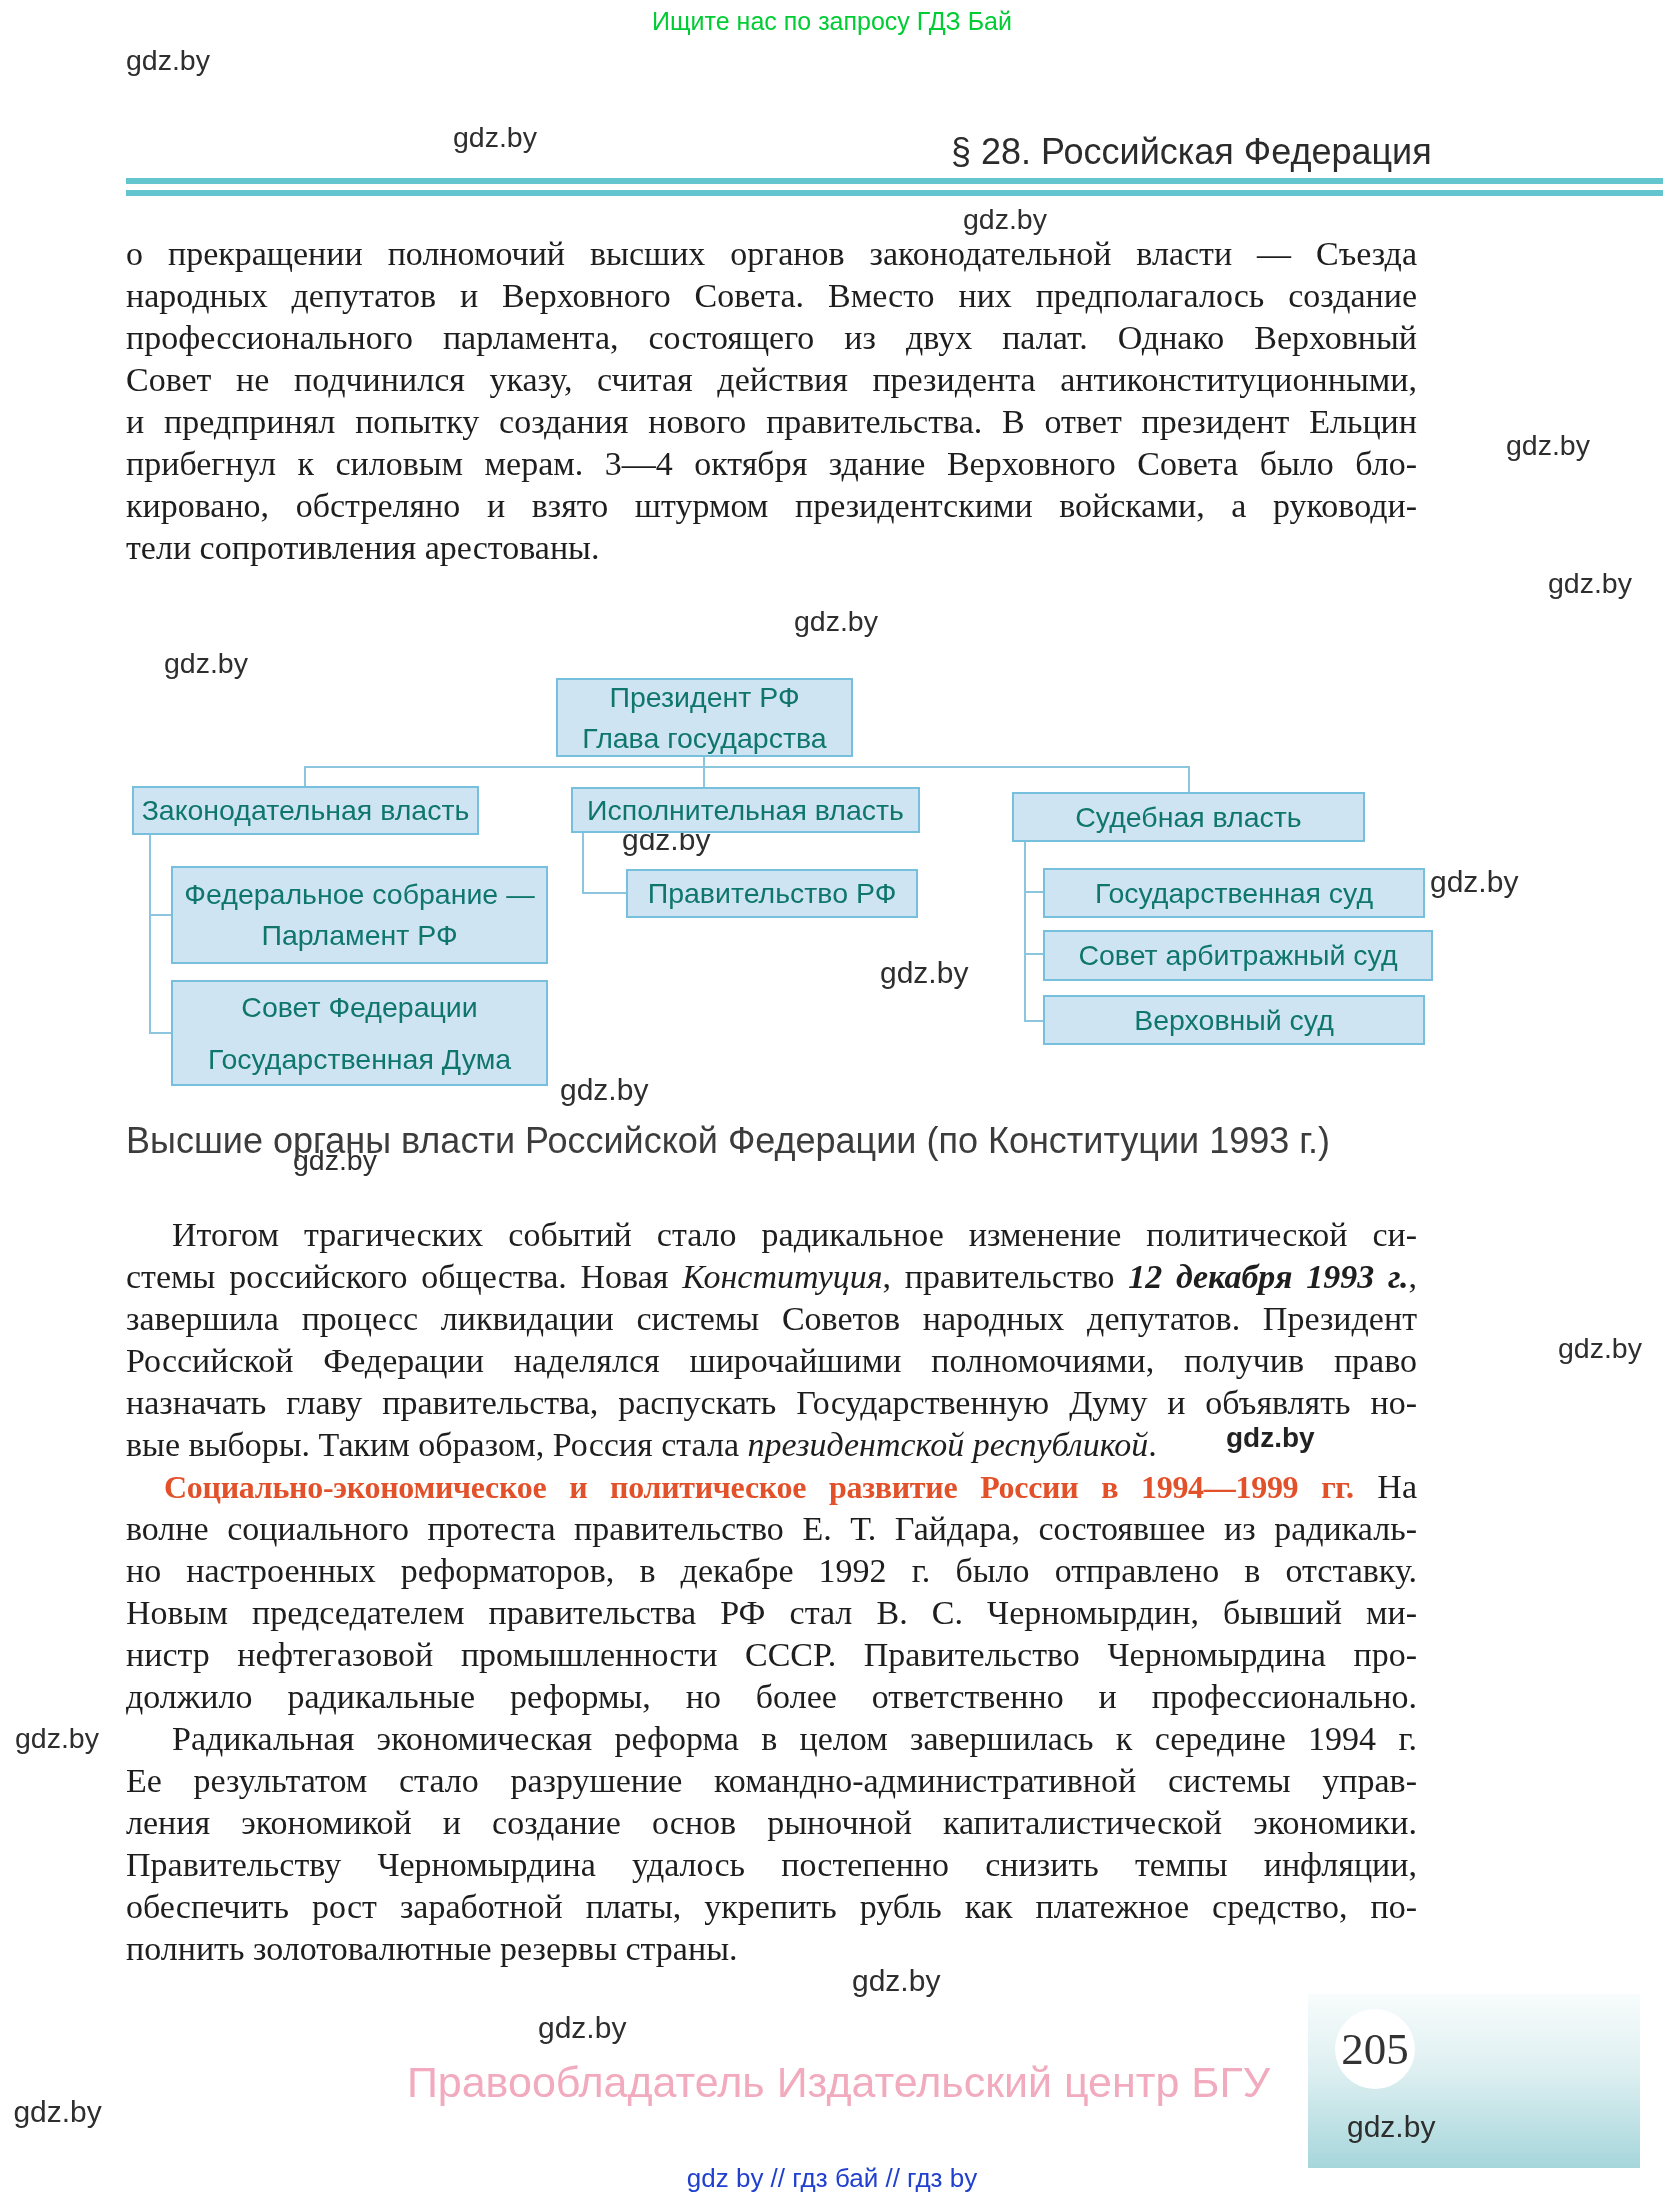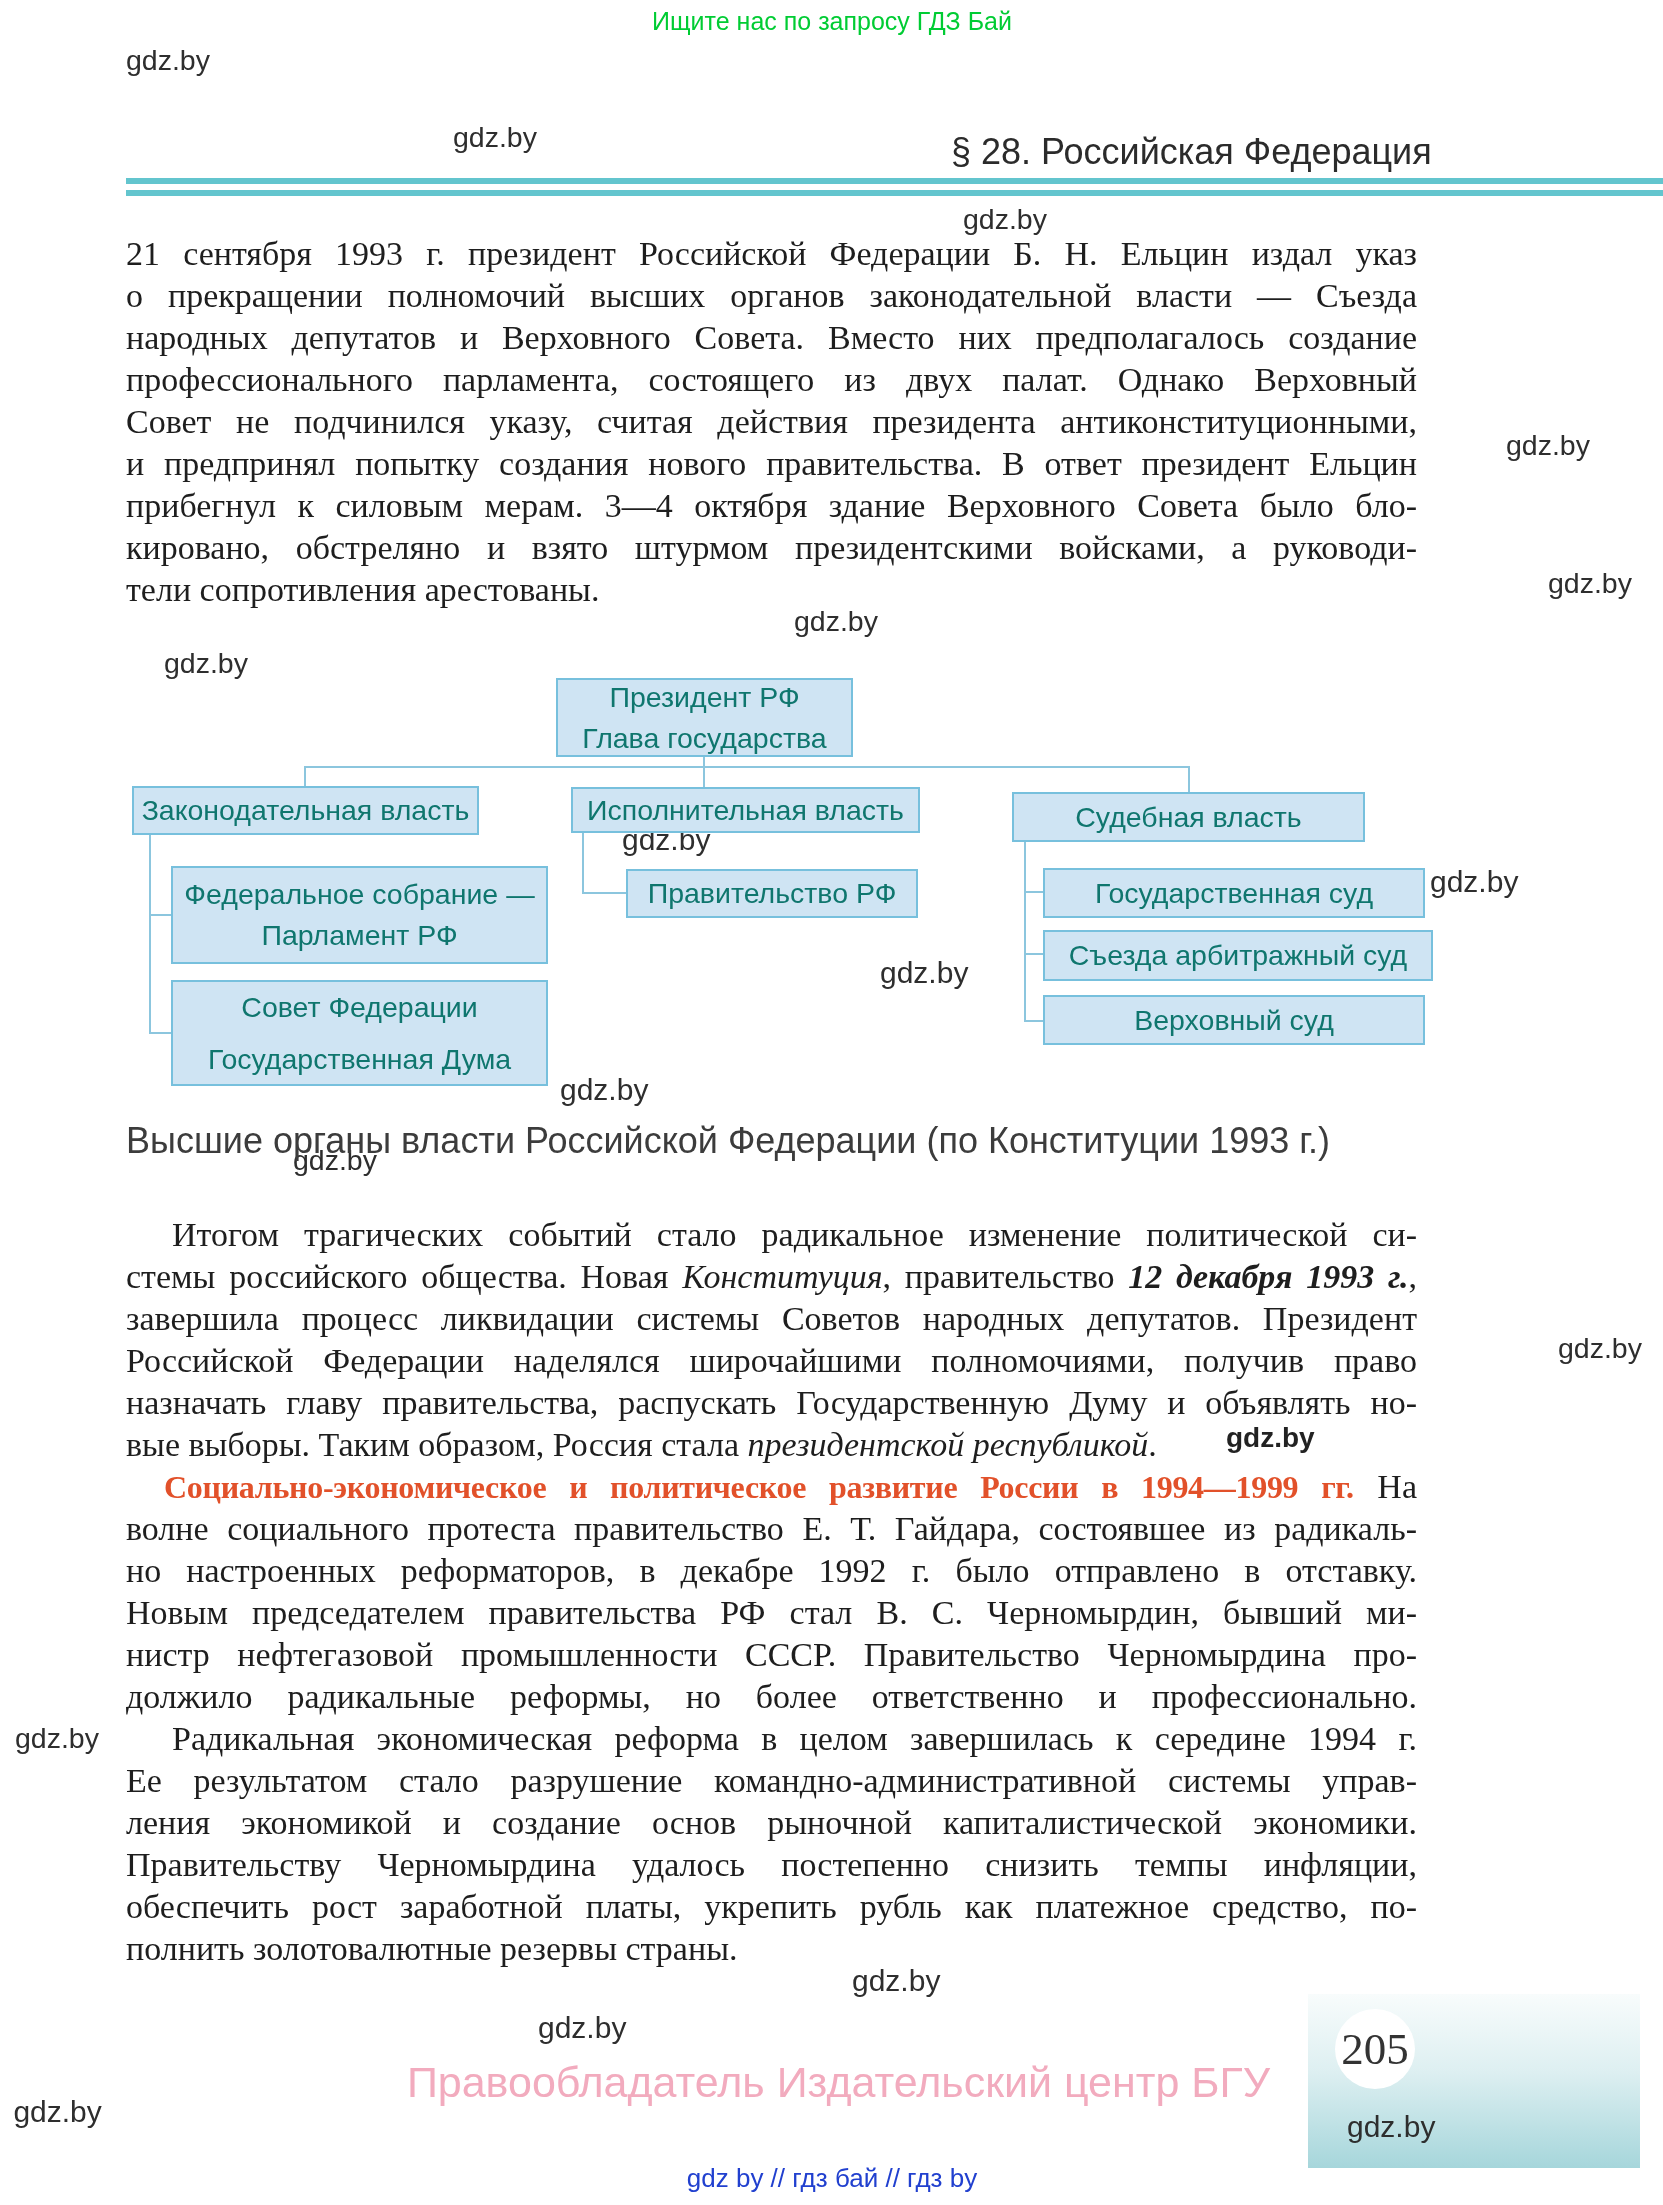--- a/index.html
+++ b/index.html
@@ -78,21 +78,20 @@
   <div class="wm" style="left:15px;top:1722px;">gdz.by</div>
   <div class="wm big" style="left:852px;top:1964px;">gdz.by</div>
   <div class="wm big" style="left:538px;top:2011px;">gdz.by</div>
   <div class="wm big" style="left:13.4px;top:2095px;">gdz.by</div>
 
   <div class="hdr-title">§ 28. Российская Федерация</div>
   <div class="rule" style="top:178px;"></div>
   <div class="rule" style="top:190px;"></div>
 
   <div class="tcol" style="top:233px;">
-    <div class="line">21 сентября 1993 г. президент Российской Федерации Б. Н. Ельцин издал указ</div>
     <div class="line">о прекращении полномочий высших органов законодательной власти — Съезда</div>
     <div class="line">народных депутатов и Верховного Совета. Вместо них предполагалось создание</div>
     <div class="line">профессионального парламента, состоящего из двух палат. Однако Верховный</div>
     <div class="line">Совет не подчинился указу, считая действия президента антиконституционными,</div>
     <div class="line">и предпринял попытку создания нового правительства. В ответ президент Ельцин</div>
     <div class="line">прибегнул к силовым мерам. 3—4 октября здание Верховного Совета было бло-</div>
     <div class="line">кировано, обстреляно и взято штурмом президентскими войсками, а руководи-</div>
     <div class="line short">тели сопротивления арестованы.</div>
   </div>
 
@@ -130,21 +129,21 @@
       <span>Федеральное собрание —</span>
       <span class="gap2">Парламент РФ</span>
     </div>
     <div class="dbox" style="left:626px;top:869px;width:292px;height:49px;">
       <span>Правительство РФ</span>
     </div>
     <div class="dbox" style="left:1043px;top:868px;width:382px;height:50px;">
       <span>Государственная суд</span>
     </div>
     <div class="dbox" style="left:1043px;top:930px;width:390px;height:51px;">
-      <span>Съезда арбитражный суд</span>
+      <span>Совет арбитражный суд</span>
     </div>
     <div class="dbox" style="left:171px;top:980px;width:377px;height:106px;">
       <span>Совет Федерации</span>
       <span class="gap3">Государственная Дума</span>
     </div>
     <div class="dbox" style="left:1043px;top:995px;width:382px;height:50px;">
       <span>Верховный суд</span>
     </div>
   </div>
 

